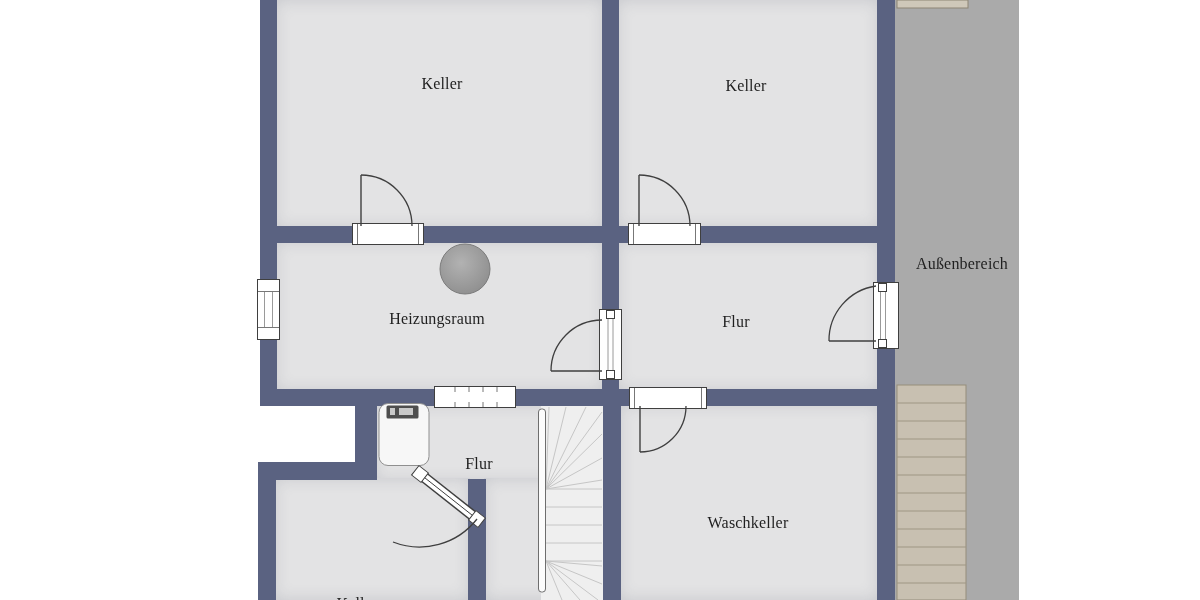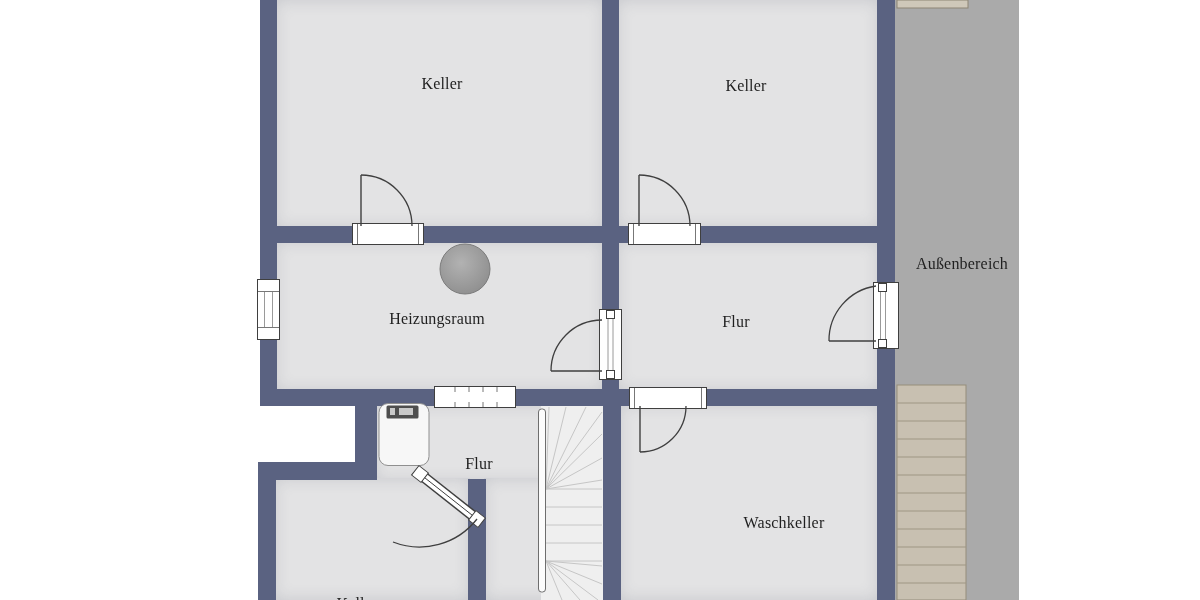--- a/index.html
+++ b/index.html
@@ -190,16 +190,16 @@
       <path class="arc" d="M 477 519 A 73 73 0 0 1 393 542"></path>
     </g>
   </svg>
 
   <div class="lbl" style="left:442px;top:84px">Keller</div>
   <div class="lbl" style="left:746px;top:86px">Keller</div>
   <div class="lbl" style="left:437px;top:319px">Heizungsraum</div>
   <div class="lbl" style="left:736px;top:322px">Flur</div>
   <div class="lbl" style="left:962px;top:264px">Außenbereich</div>
   <div class="lbl" style="left:479px;top:464px">Flur</div>
-  <div class="lbl" style="left:784px;top:523px">Waschkeller</div>
+  <div class="lbl" style="left:748px;top:523px">Waschkeller</div>
   <div class="lbl" style="left:357px;top:604px">Keller</div>
 
 </div>
 
 </body></html>

